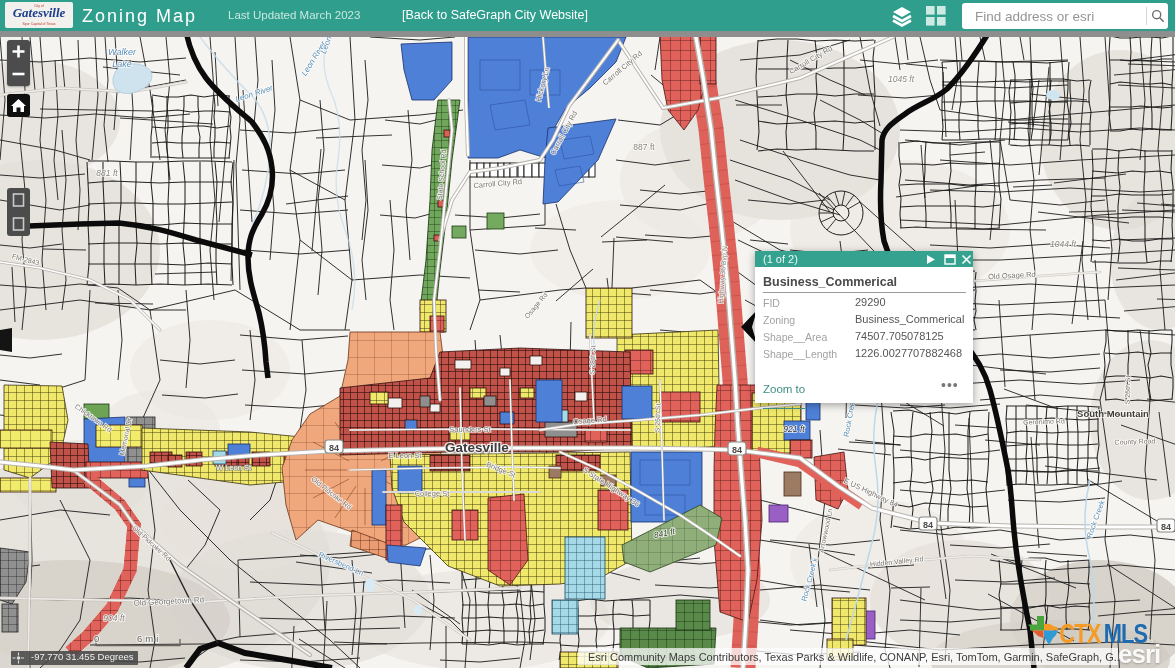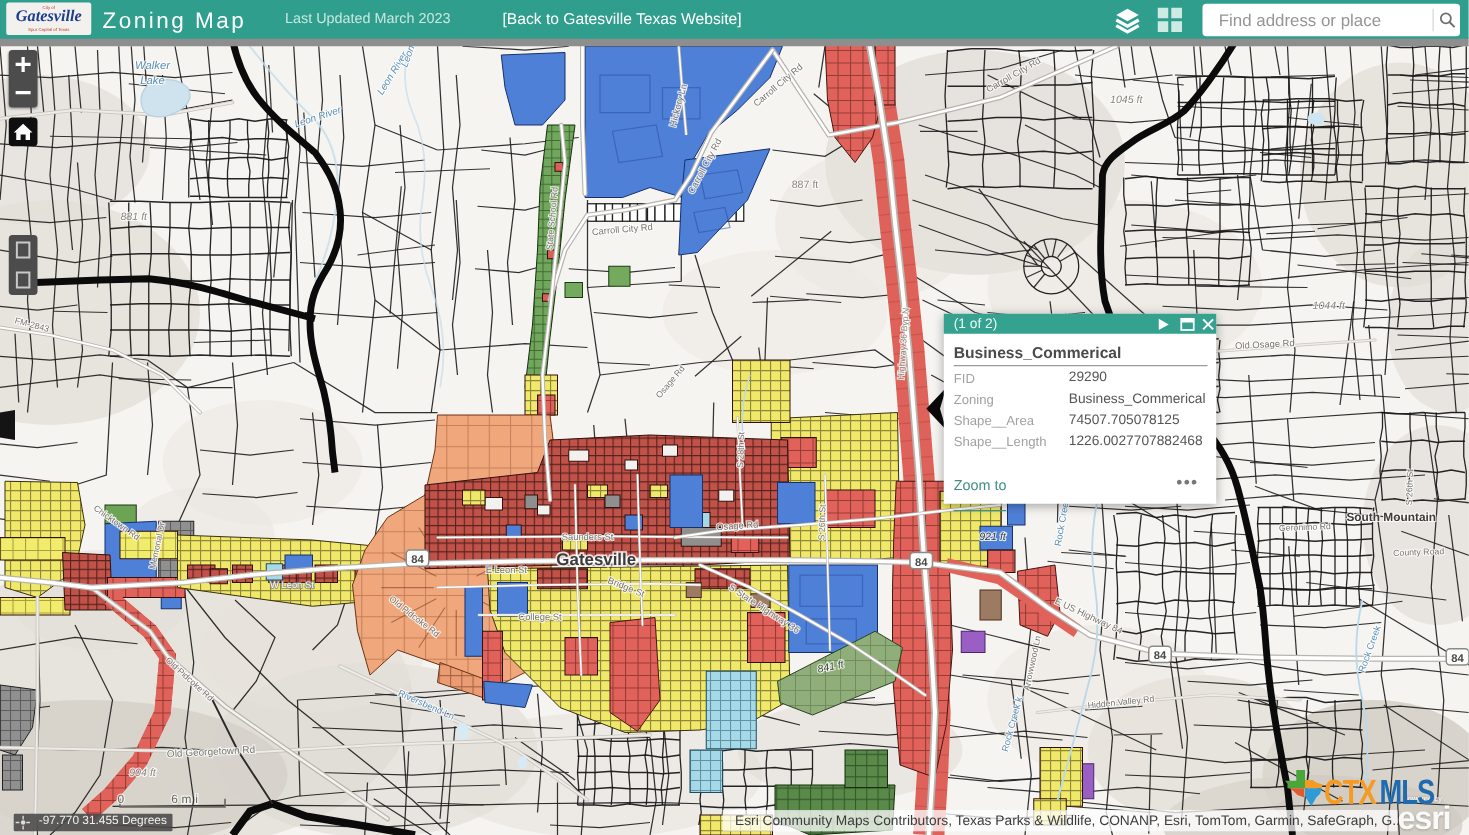--- a/index.html
+++ b/index.html
@@ -832,34 +832,34 @@
 <div class="abs" style="left:0;top:30px;width:1175px;height:7px;background:#8e8e8e"></div>
 
 <div class="abs" style="left:0;top:0;width:1175px;height:31px;background:#2f9e8d">
   <div class="abs" style="left:5px;top:2px;width:68px;height:26px;background:#f2f1ee;border-radius:2px;overflow:hidden">
     <div class="abs" style="left:0;top:0;width:68px;text-align:center;font-size:3.5px;color:#c23b2e;top:2px">City of</div>
     <div class="abs" style="left:1px;top:3px;width:66px;text-align:center;font-family:'Liberation Serif',serif;font-style:italic;font-weight:bold;font-size:13px;color:#1d3e8f">Gatesville</div>
     <div class="abs" style="left:0;top:20px;width:68px;text-align:center;font-size:3.5px;color:#c23b2e">Spur Capital of Texas</div>
   </div>
   <div class="abs" style="left:82px;top:6px;font-size:18px;letter-spacing:2px;color:#ffffff">Zoning Map</div>
   <div class="abs" style="left:228px;top:9px;font-size:11.5px;color:#c8e9e0">Last Updated March 2023</div>
-  <div class="abs" style="left:402px;top:8px;font-size:12.5px;color:#ffffff">[Back to Gatesville Texas Website]</div>
+  <div class="abs" style="left:402px;top:8px;font-size:12.5px;color:#ffffff">[Back to SafeGraph City Website]</div>
   <svg class="abs" style="left:890px;top:4px" width="24" height="24" viewBox="0 0 24 24">
     <path d="M12 3 L21 8 L12 13 L3 8 Z" fill="#fff"></path>
     <path d="M3 12 L12 17 L21 12" fill="none" stroke="#fff" stroke-width="2.6"></path>
     <path d="M3 16.5 L12 21.5 L21 16.5" fill="none" stroke="#fff" stroke-width="2.6"></path>
   </svg>
   <svg class="abs" style="left:926px;top:6px" width="20" height="20" viewBox="0 0 20 20">
     <rect x="0" y="0" width="8.6" height="8.6" fill="#cdeae3"></rect>
       <rect x="11" y="0" width="8.6" height="8.6" fill="#cdeae3"></rect>
     <rect x="0" y="11" width="8.6" height="8.6" fill="#cdeae3"></rect>
       <rect x="11" y="11" width="8.6" height="8.6" fill="#cdeae3"></rect>
   </svg>
   <div class="abs" style="left:962px;top:2.5px;width:206px;height:26px;background:#fff;border-radius:3px">
-    <div class="abs" style="left:13px;top:6px;font-size:13.5px;color:#959595">Find address or place</div>
+    <div class="abs" style="left:13px;top:6px;font-size:13.5px;color:#959595">Find address or esri</div>
     <div class="abs" style="left:184px;top:4px;width:1px;height:18px;background:#d6d6d6"></div>
     <svg class="abs" style="left:189px;top:6px" width="14" height="14" viewBox="0 0 16 16">
       <circle cx="6.5" cy="6.5" r="4.6" fill="none" stroke="#6e6e6e" stroke-width="1.6"></circle>
       <path d="M10 10 L14.5 14.5" stroke="#6e6e6e" stroke-width="1.8"></path>
     </svg>
   </div>
 </div>
 
 <div class="abs" style="left:7px;top:40px;width:23px;height:46px;background:#4c4c4c;border-radius:3px;box-shadow:0 1px 2px rgba(0,0,0,.3)">
   <svg width="23" height="46" viewBox="0 0 23 46">

